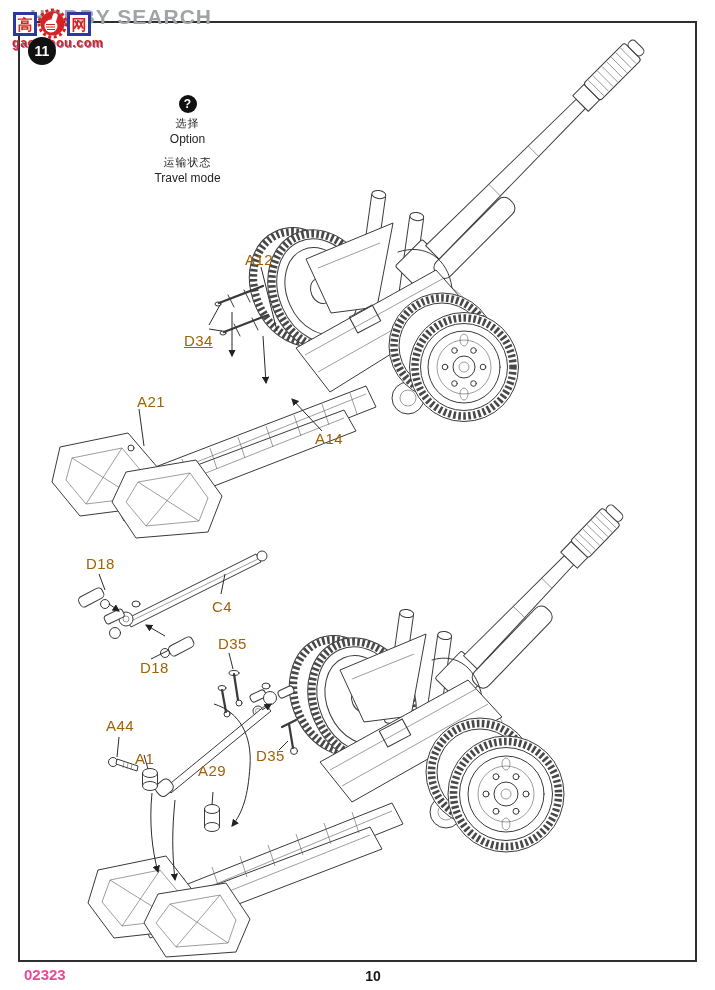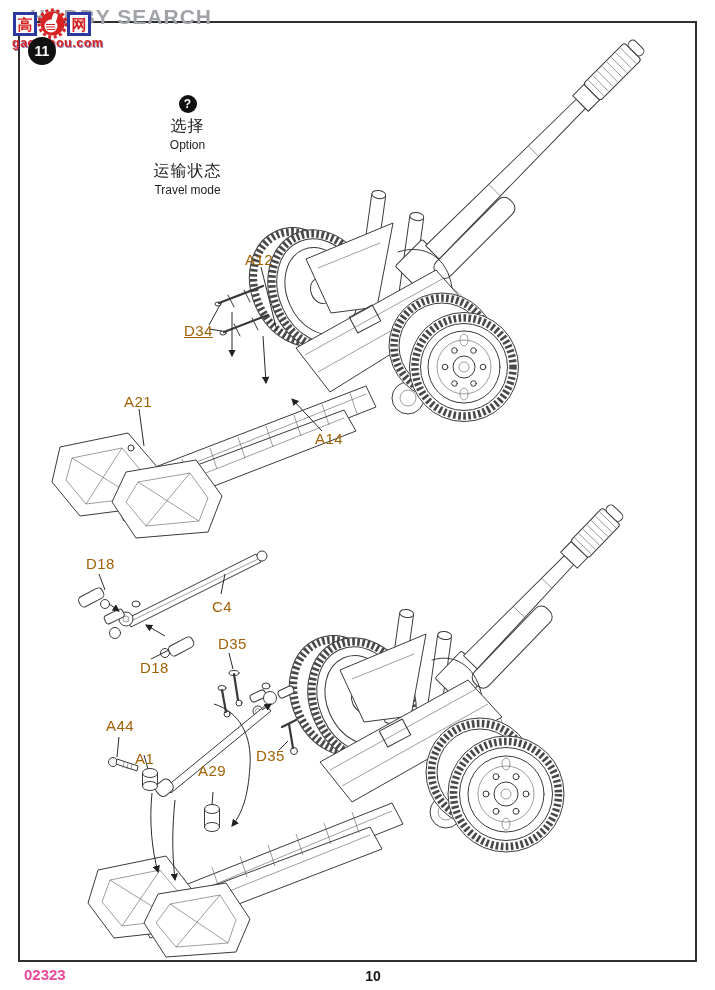--- a/index.html
+++ b/index.html
@@ -39,21 +39,21 @@
     position:absolute;left:28px;top:37px;width:28px;height:28px;border-radius:50%;
     background:var(--badge,#111);color:#fff;font-size:14px;font-weight:bold;
     display:flex;align-items:center;justify-content:center;z-index:7;
   }
   
   .option{position:absolute;left:140px;top:95px;width:95px;text-align:center;z-index:3;color:#232323;}
   .q-badge{
     width:18px;height:18px;border-radius:50%;background:var(--badge,#111);color:#fff;
     font-size:12px;font-weight:bold;line-height:18px;margin:0 auto 3px auto;
   }
-  .zh{font-size:16px;letter-spacing:1px;}
+  .zh{font-size:11px;letter-spacing:1px;}
   .en{font-size:12px;margin-top:1px;}
   .mode-zh{margin-top:9px;}
   
   .part-label{
     position:absolute;font-size:15px;color:#a16207;letter-spacing:.4px;
     z-index:5;white-space:nowrap;
   }
   
   .kit-number{position:absolute;left:24px;top:966px;font-size:15px;font-weight:bold;color:#ec4899;z-index:3;}
   .page-number{position:absolute;left:340px;top:968px;width:66px;text-align:center;font-size:14px;font-weight:bold;color:#161616;z-index:3;}
@@ -352,22 +352,22 @@
     <line class="ldr" x1="279" y1="750" x2="288" y2="741"></line>
     <line class="ldr" x1="262" y1="710" x2="271" y2="704" marker-end="url(#arr)"></line>
     <path class="ldr" d="M214,704 C240,712 252,736 250,766 C248,796 243,812 232,826" marker-end="url(#arr)"></path>
     <path class="ldr" d="M152,793 C149,822 152,850 158,872" marker-end="url(#arr)"></path>
     <path class="ldr" d="M175,800 C172,830 172,852 175,880" marker-end="url(#arr)"></path>
   </g>
 </svg>
 
 <div id="labels-layer">
     <div class="part-label" style="left: 245px; top: 251px;">A12</div>
-    <div class="part-label" style="left: 184px; top: 322px; text-decoration: underline;">D34</div>
-    <div class="part-label" style="left: 124px; top: 393px;">A21</div>
+    <div class="part-label" style="left: 184px; top: 332px; text-decoration: underline;">D34</div>
+    <div class="part-label" style="left: 137px; top: 393px;">A21</div>
     <div class="part-label" style="left: 315px; top: 430px;">A14</div>
     <div class="part-label" style="left: 86px; top: 555px;">D18</div>
     <div class="part-label" style="left: 212px; top: 598px;">C4</div>
     <div class="part-label" style="left: 218px; top: 635px;">D35</div>
     <div class="part-label" style="left: 140px; top: 659px;">D18</div>
     <div class="part-label" style="left: 106px; top: 717px;">A44</div>
     <div class="part-label" style="left: 135px; top: 737px; margin-top: 13px;">A1</div>
     <div class="part-label" style="left: 256px; top: 747px;">D35</div>
     <div class="part-label" style="left: 198px; top: 762px;">A29</div>
   </div>

